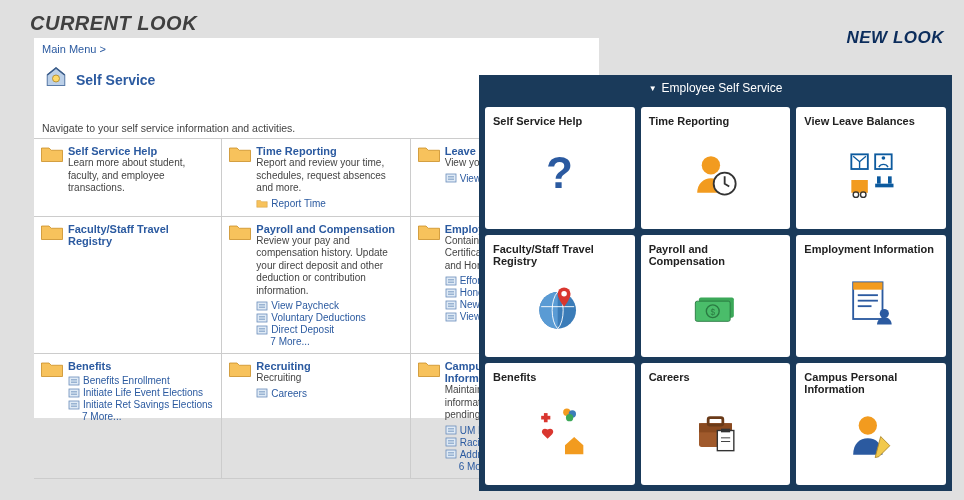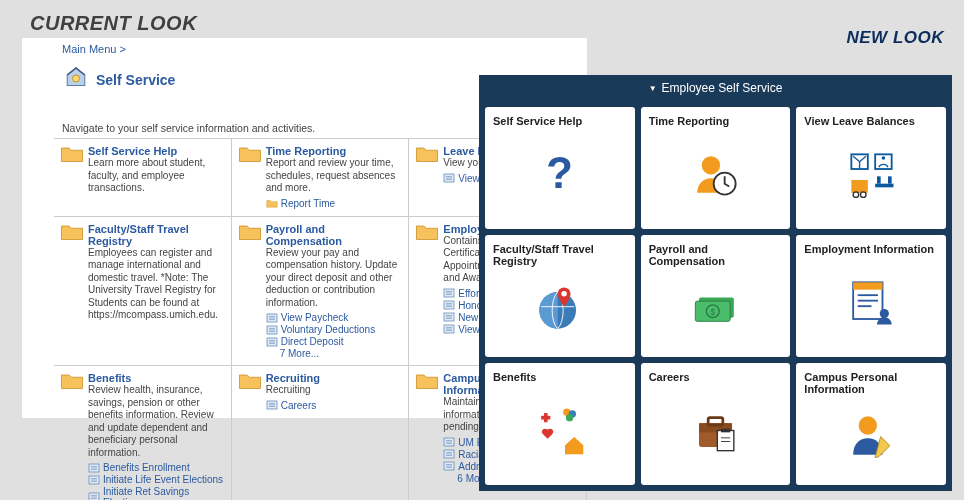--- a/index.html
+++ b/index.html
@@ -2,21 +2,21 @@
 <html><head>
 <meta charset="utf-8">
 <style>
 * { box-sizing: border-box; margin: 0; padding: 0; }
 body { font-family: Arial, sans-serif; background: #e0e0e0; width: 964px; height: 500px; overflow: hidden; }
 
 .header-labels { position: relative; height: 50px; }
 .current-look { position: absolute; left: 30px; top: 12px; font-family: Arial, sans-serif; font-weight: bold; font-style: italic; font-size: 20px; color: #404040; letter-spacing: 0.5px; }
 .new-look { position: absolute; right: 20px; top: 28px; font-family: Arial, sans-serif; font-weight: bold; font-style: italic; font-size: 17px; color: #0c2d5c; letter-spacing: 0.5px; }
 
-.old-panel { position: absolute; left: 22px; top: 38px; width: 565px; height: 380px; background: #fff; font-size: 11px; color: #333; padding-left: 32px; }
+.old-panel { position: absolute; left: 34px; top: 38px; width: 565px; height: 380px; background: #fff; font-size: 11px; color: #333; }
 .breadcrumb { padding: 5px 8px; color: #2b5aa0; font-size: 11px; }
 .page-title-row { display: flex; align-items: flex-end; padding: 2px 8px 0; }
 .page-title-row .home-icon { width: 28px; height: 26px; margin-right: 6px; }
 .page-title { color: #2b5aa0; font-size: 14px; font-weight: bold; }
 .page-subtitle { padding: 1px 8px 4px; font-size: 10.5px; color: #444; margin-top: 33px; }
 .old-grid { display: grid; grid-template-columns: repeat(3, 1fr); border-top: 1px solid #ccc; }
 .old-cell { border-right: 1px solid #ccc; border-bottom: 1px solid #ccc; padding: 6px; display: flex; align-items: flex-start; }
 .old-cell .folder { width: 24px; height: 20px; flex-shrink: 0; margin-right: 4px; }
 .old-cell-content { flex: 1; }
 .old-cell-title { color: #2b5aa0; font-weight: bold; font-size: 11px; }
@@ -101,21 +101,20 @@
             </div>
           </div>
         </div>
       </div>
       <div class="old-cell">
         <div class="folder"><svg viewBox="0 0 32 24">
             <path d="M2 4h10l3 3h15v15H2z" fill="#f7c25c" stroke="#c78a1e"></path>
           </svg></div>
         <div class="old-cell-content">
           <div class="old-cell-title">Faculty/Staff Travel Registry</div>
-          <div class="old-cell-desc">Employees can register and manage international and domestic travel. *Note: The University Travel Registry for Students can be found at https://mcompass.umich.edu.</div>
         </div>
       </div>
       <div class="old-cell">
         <div class="folder"><svg viewBox="0 0 32 24">
             <path d="M2 4h10l3 3h15v15H2z" fill="#f7c25c" stroke="#c78a1e"></path>
           </svg></div>
         <div class="old-cell-content">
           <div class="old-cell-title">Payroll and Compensation</div>
           <div class="old-cell-desc">Review your pay and compensation history. Update your direct deposit and other deduction or contribution information.</div>
           <div class="old-links">
@@ -196,21 +195,20 @@
             </div>
           </div>
         </div>
       </div>
       <div class="old-cell">
         <div class="folder"><svg viewBox="0 0 32 24">
             <path d="M2 4h10l3 3h15v15H2z" fill="#f7c25c" stroke="#c78a1e"></path>
           </svg></div>
         <div class="old-cell-content">
           <div class="old-cell-title">Benefits</div>
-          <div class="old-cell-desc">Review health, insurance, savings, pension or other benefits information. Review and update dependent and beneficiary personal information.</div>
           <div class="old-links">
             <div class="old-link">
               <div class="doc-icon"><svg viewBox="0 0 12 10">
                   <rect x="1" y="1" width="10" height="8" fill="#dfeaf5" stroke="#6a8dbb" stroke-width="0.8"></rect>
                   <line x1="3" y1="3.5" x2="9" y2="3.5" stroke="#6a8dbb" stroke-width="0.6"></line>
                   <line x1="3" y1="5" x2="9" y2="5" stroke="#6a8dbb" stroke-width="0.6"></line>
                   <line x1="3" y1="6.5" x2="9" y2="6.5" stroke="#6a8dbb" stroke-width="0.6"></line>
                 </svg></div>
               <span>Benefits Enrollment</span>
             </div>

